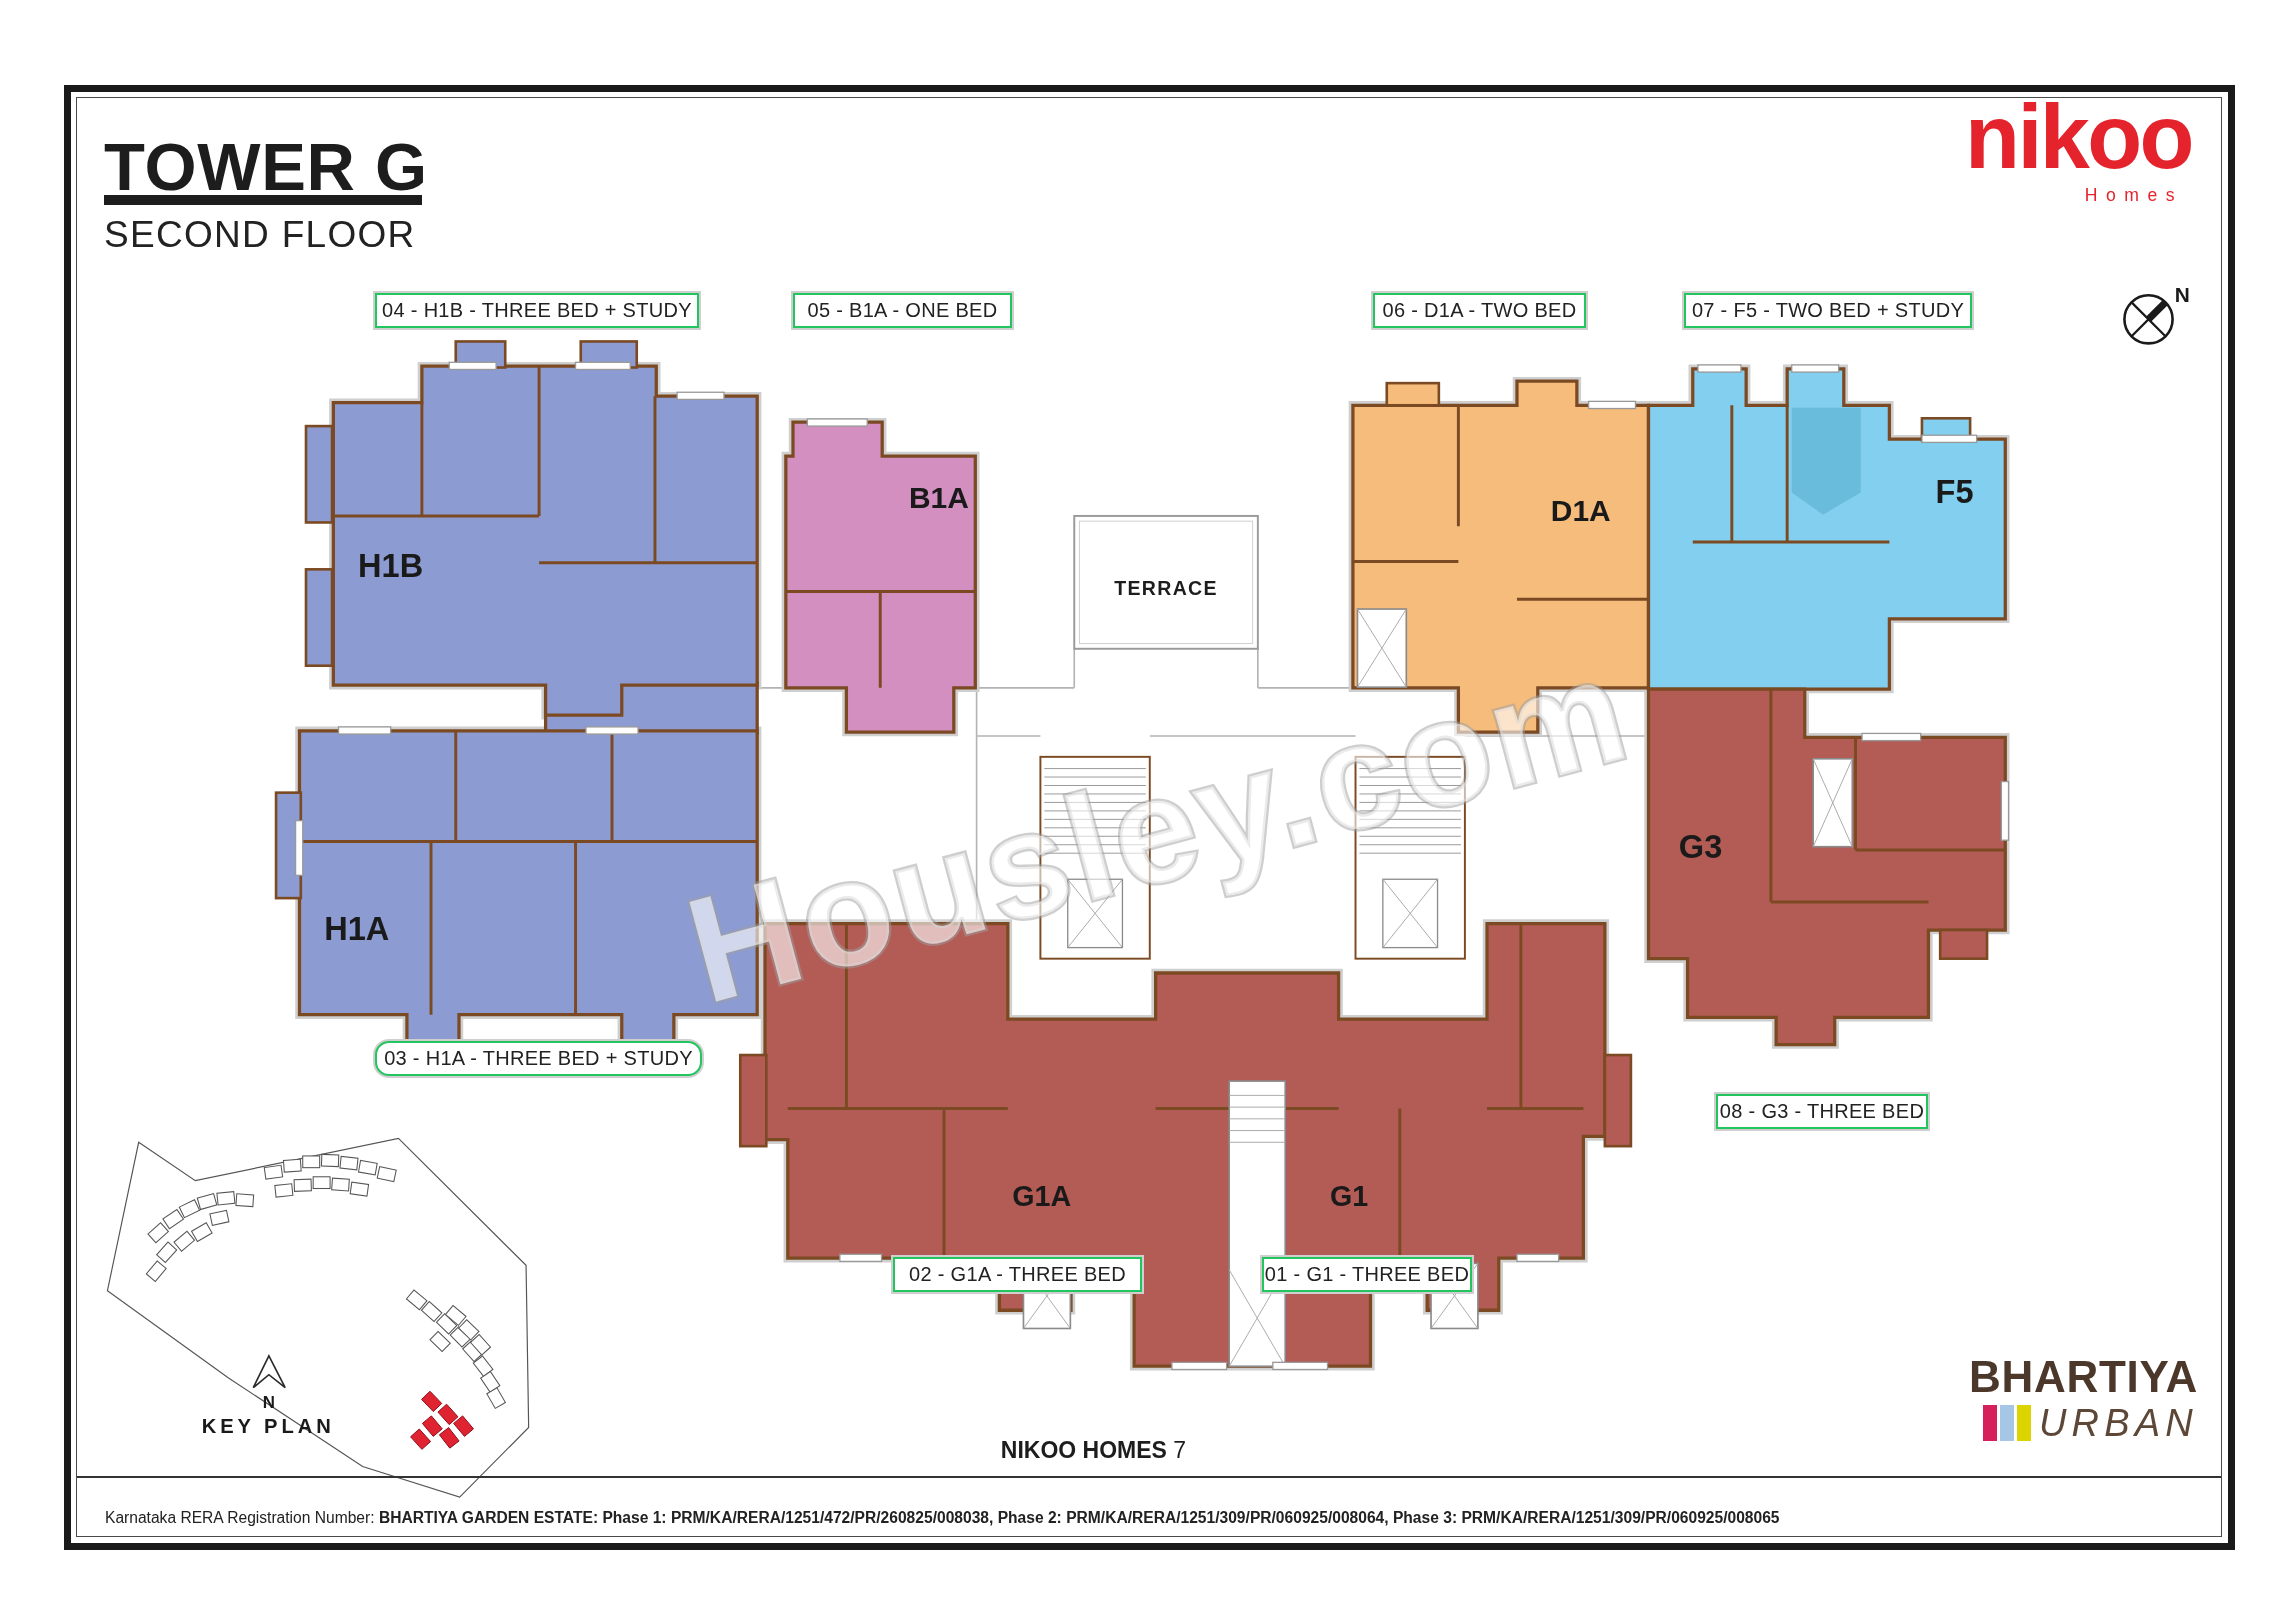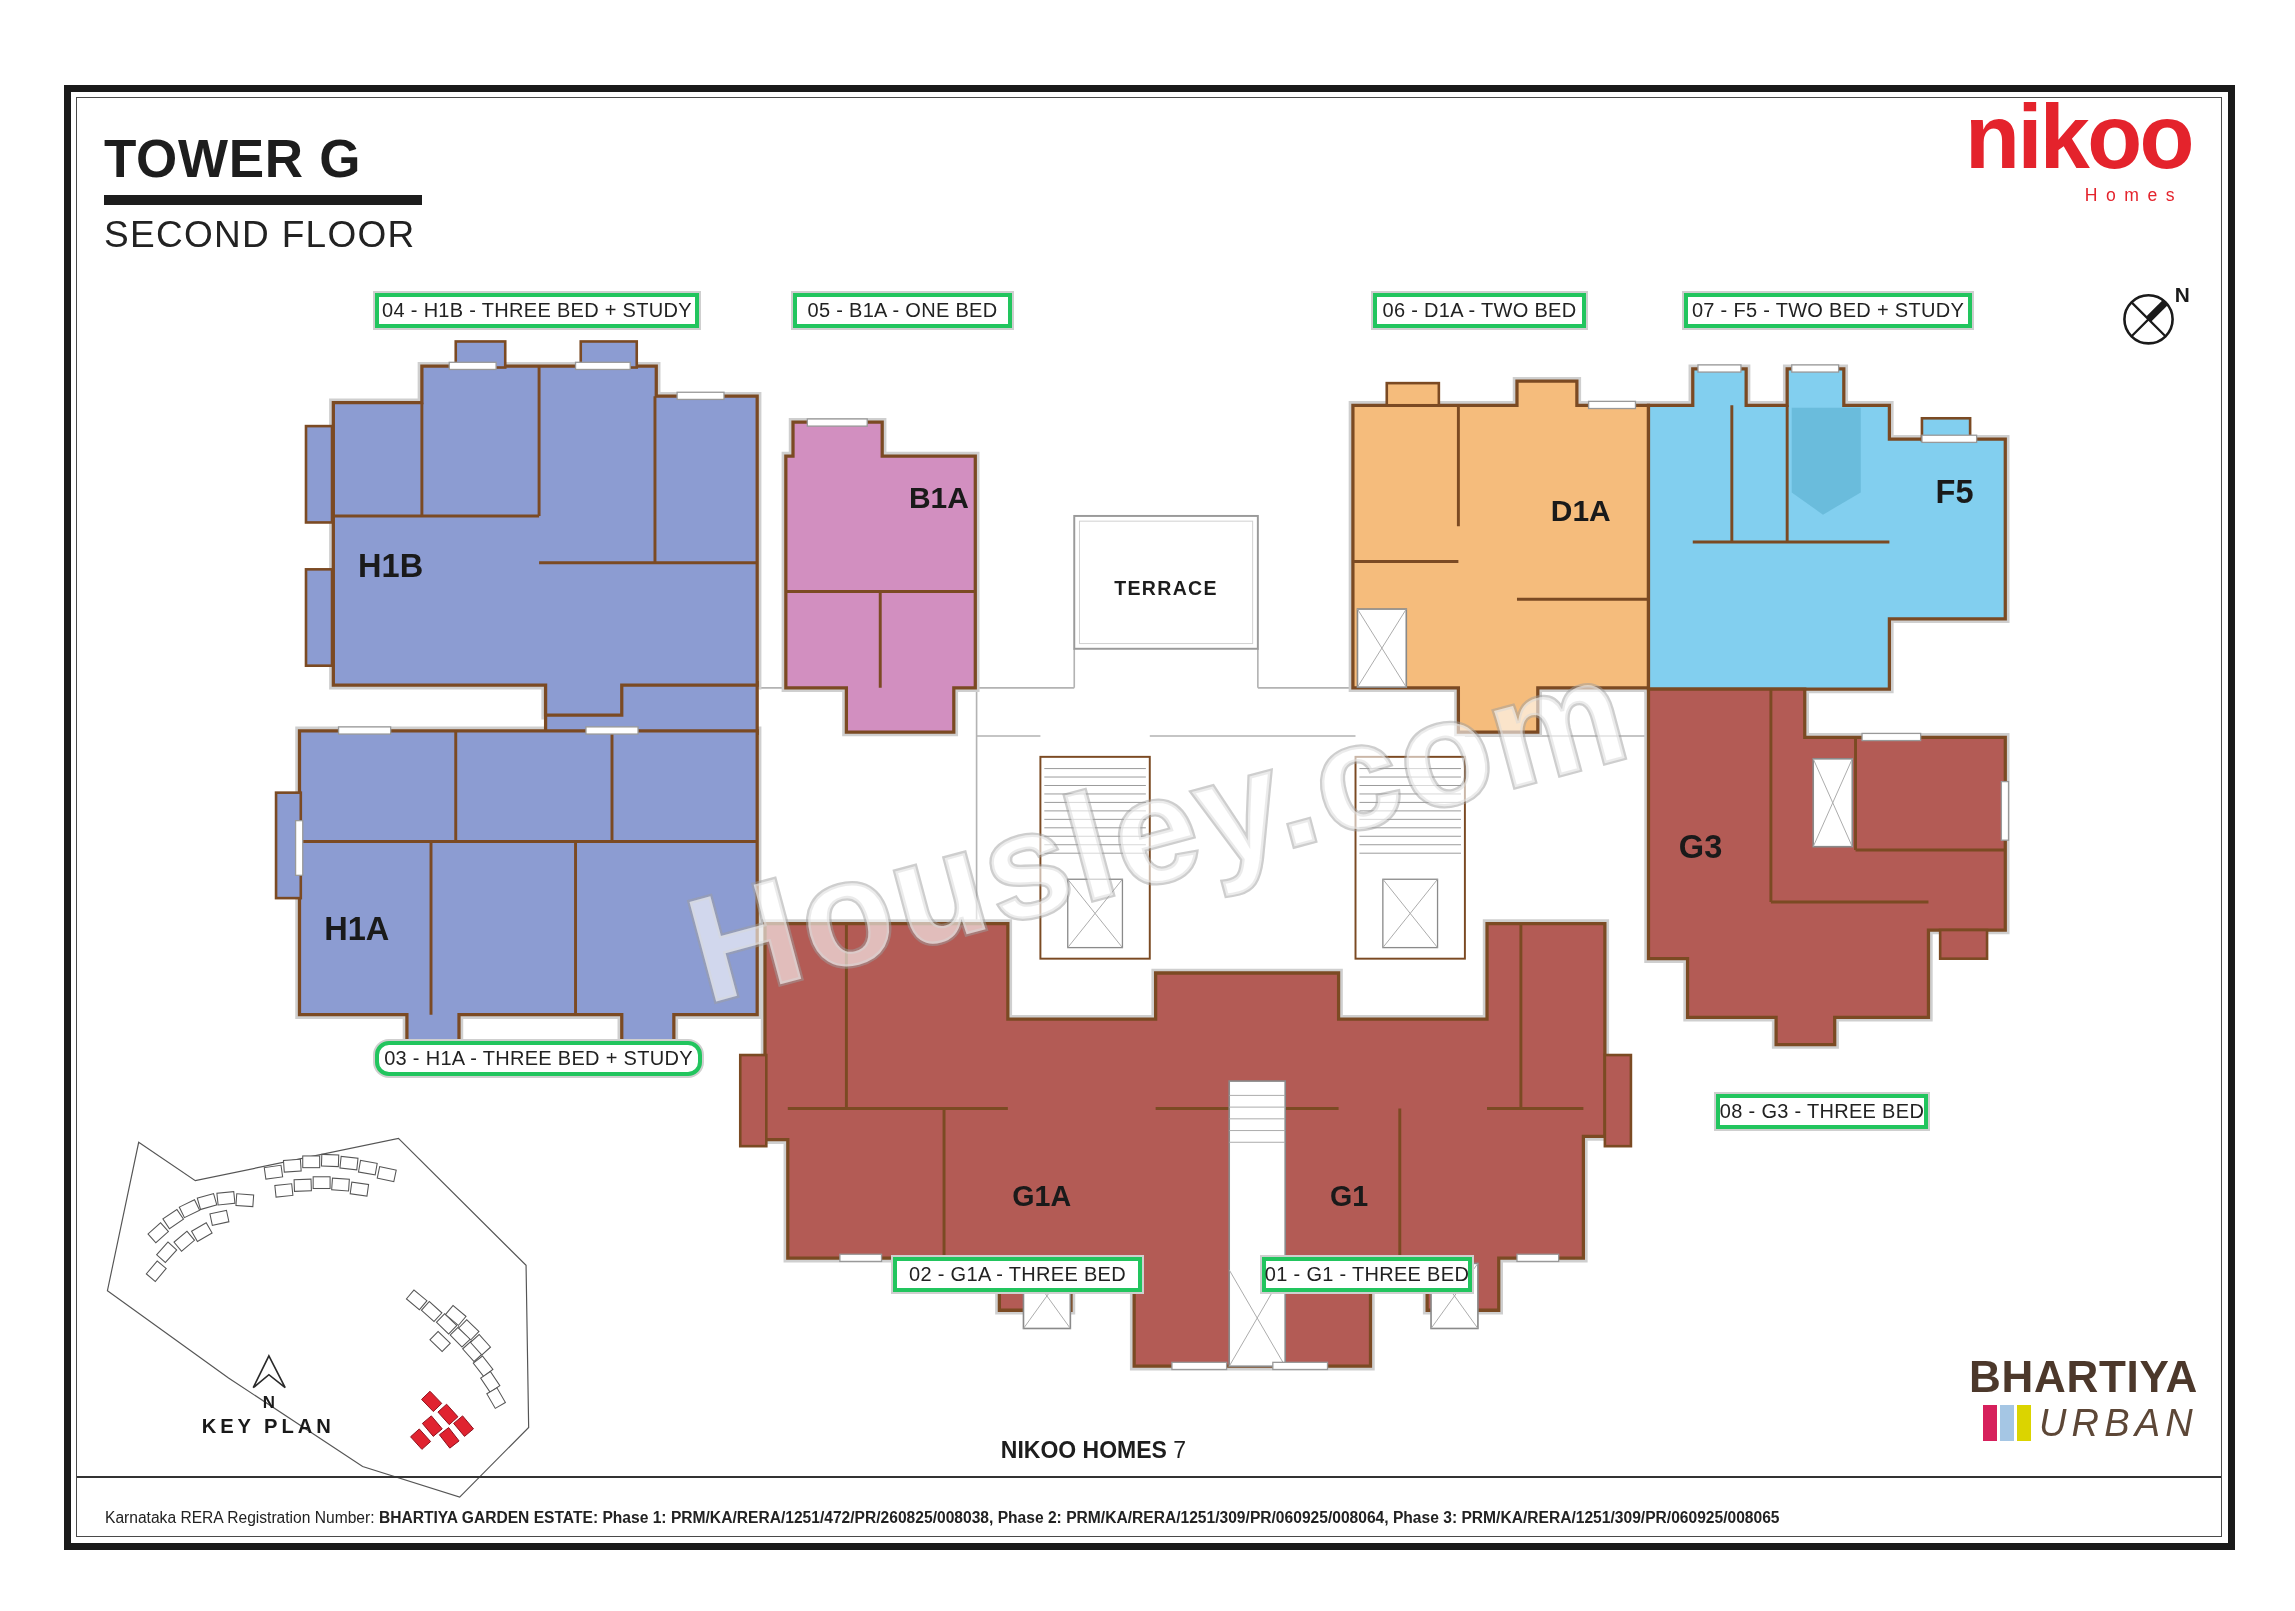--- a/index.html
+++ b/index.html
@@ -3,29 +3,29 @@
 <meta charset="utf-8">
 <style>
   html,body{margin:0;padding:0;background:#ffffff;}
   .page{position:relative;width:2295px;height:1612px;background:#fff;overflow:hidden;
         font-family:"Liberation Sans", sans-serif;color:#1d1d1d;}
   .abs{position:absolute;}
   
   .frame-outer{left:64px;top:85px;width:2171px;height:1465px;border:7.2px solid #1a1a1a;box-sizing:border-box;}
   .frame-inner{left:76px;top:97px;width:2146px;height:1440px;border:1.3px solid #4a4a4a;box-sizing:border-box;}
   
-  .tower-title{left:104px;top:128px;font-size:53px;font-weight:800;letter-spacing:0.7px;color:#1d1d1d;}
+  .tower-title{left:104px;top:128px;font-size:67px;font-weight:800;letter-spacing:0.7px;color:#1d1d1d;}
   .title-underline{left:104px;top:195px;width:318px;height:9.8px;background:#1d1d1d;}
   .floor-subtitle{left:104px;top:214px;font-size:37px;font-weight:400;letter-spacing:1.3px;color:#222;}
   
   .nikoo{right:103px;top:92px;text-align:right;}
   .nikoo-word{font-size:90px;font-weight:700;letter-spacing:-2.6px;color:#E4232C;line-height:1.0;}
   .nikoo-homes{font-size:17.6px;font-weight:400;letter-spacing:8.5px;color:#E4232C;margin-top:2.6px;margin-right:9px;}
   
-  .tag{height:35px;background:#fff;border:4px solid #22c55e;box-shadow:0 0 0 2px #cfcfcf;
+  .tag{height:35px;background:#fff;border:2px solid #22c55e;box-shadow:0 0 0 2px #cfcfcf;
        box-sizing:border-box;display:flex;align-items:center;justify-content:center;
        font-size:20px;letter-spacing:0.3px;color:#222;white-space:nowrap;}
   
   .project-line{left:921px;top:1437px;width:345px;text-align:center;font-size:23px;color:#1d1d1d;}
   .project-line b{font-weight:700;}
   .footer-sep{left:77px;top:1476px;width:2144px;height:2px;background:#333;}
   .disc{left:105px;font-size:15.6px;color:#222;white-space:nowrap;}
   .disc b{font-weight:700;}
   
   .bhartiya{right:97px;top:1355px;text-align:right;}

